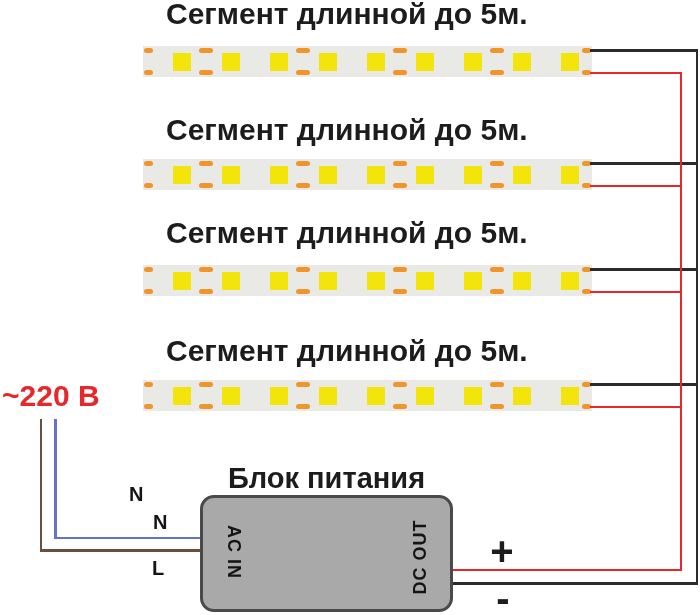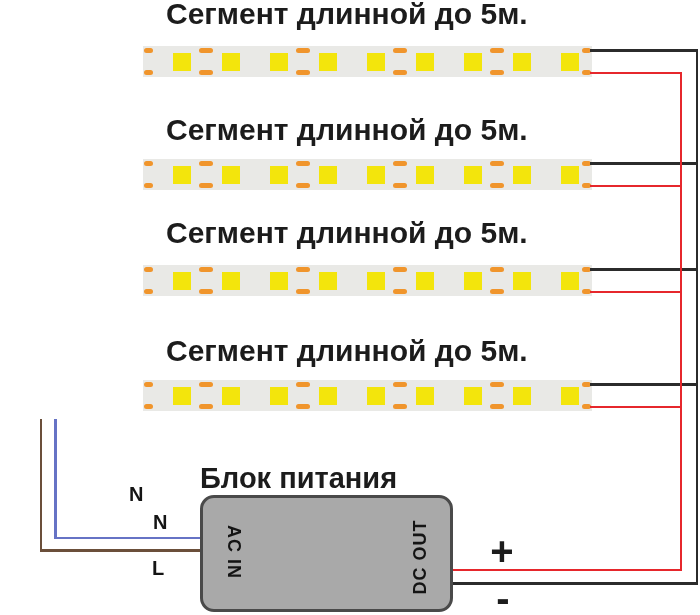--- a/index.html
+++ b/index.html
@@ -44,21 +44,21 @@
   .w-brown{background:var(--c-brown);}
   .psu-box{
     position:absolute;left:200px;top:495px;width:253px;height:117px;
     box-sizing:border-box;
     background:var(--c-psu);
     border:3px solid var(--c-psu-border);
     border-radius:14px;
   }
   .psu-title{
     position:absolute;left:200px;top:461px;width:253px;
-    text-align:left;font-size:29px;font-weight:bold;line-height:34px;
+    text-align:center;font-size:29px;font-weight:bold;line-height:34px;
     color:var(--c-text);white-space:nowrap;
   }
   .vlabel{
     position:absolute;white-space:nowrap;
     font-size:18px;font-weight:bold;letter-spacing:1px;
     color:#141414;
   }
   .vlabel.cw{transform:translate(-50%,-50%) rotate(90deg);}
   .vlabel.ccw{transform:translate(-50%,-50%) rotate(-90deg);}
   .plabel{
@@ -198,19 +198,20 @@
   <div class="wire w-blue" style="left:54px;top:419px;width:2.5px;height:120px;"></div>
   <div class="wire w-blue" style="left:54px;top:536.5px;width:147px;height:2.5px;"></div>
   <div class="wire w-brown" style="left:39.5px;top:419px;width:2.5px;height:132.5px;"></div>
   <div class="wire w-brown" style="left:39.5px;top:549px;width:161.5px;height:2.5px;"></div>
 
   <div class="psu-title">Блок питания</div>
   <div class="psu-box"></div>
   <div class="vlabel cw" style="left:233px;top:552px;">AC IN</div>
   <div class="vlabel ccw" style="left:420px;top:557px;">DC OUT</div>
 
+  <div class="lab-220">~220 В</div>
   <div class="lab-wire" style="left:129px;top:481px;">N</div>
   <div class="lab-wire" style="left:153px;top:509px;">N</div>
   <div class="lab-wire" style="left:152px;top:555px;">L</div>
   <div class="plabel lab-plus" style="left:502px;top:551px;">+</div>
   <div class="plabel lab-minus" style="left:503px;top:598px;">-</div>
 
 </div>
 
 </body></html>

